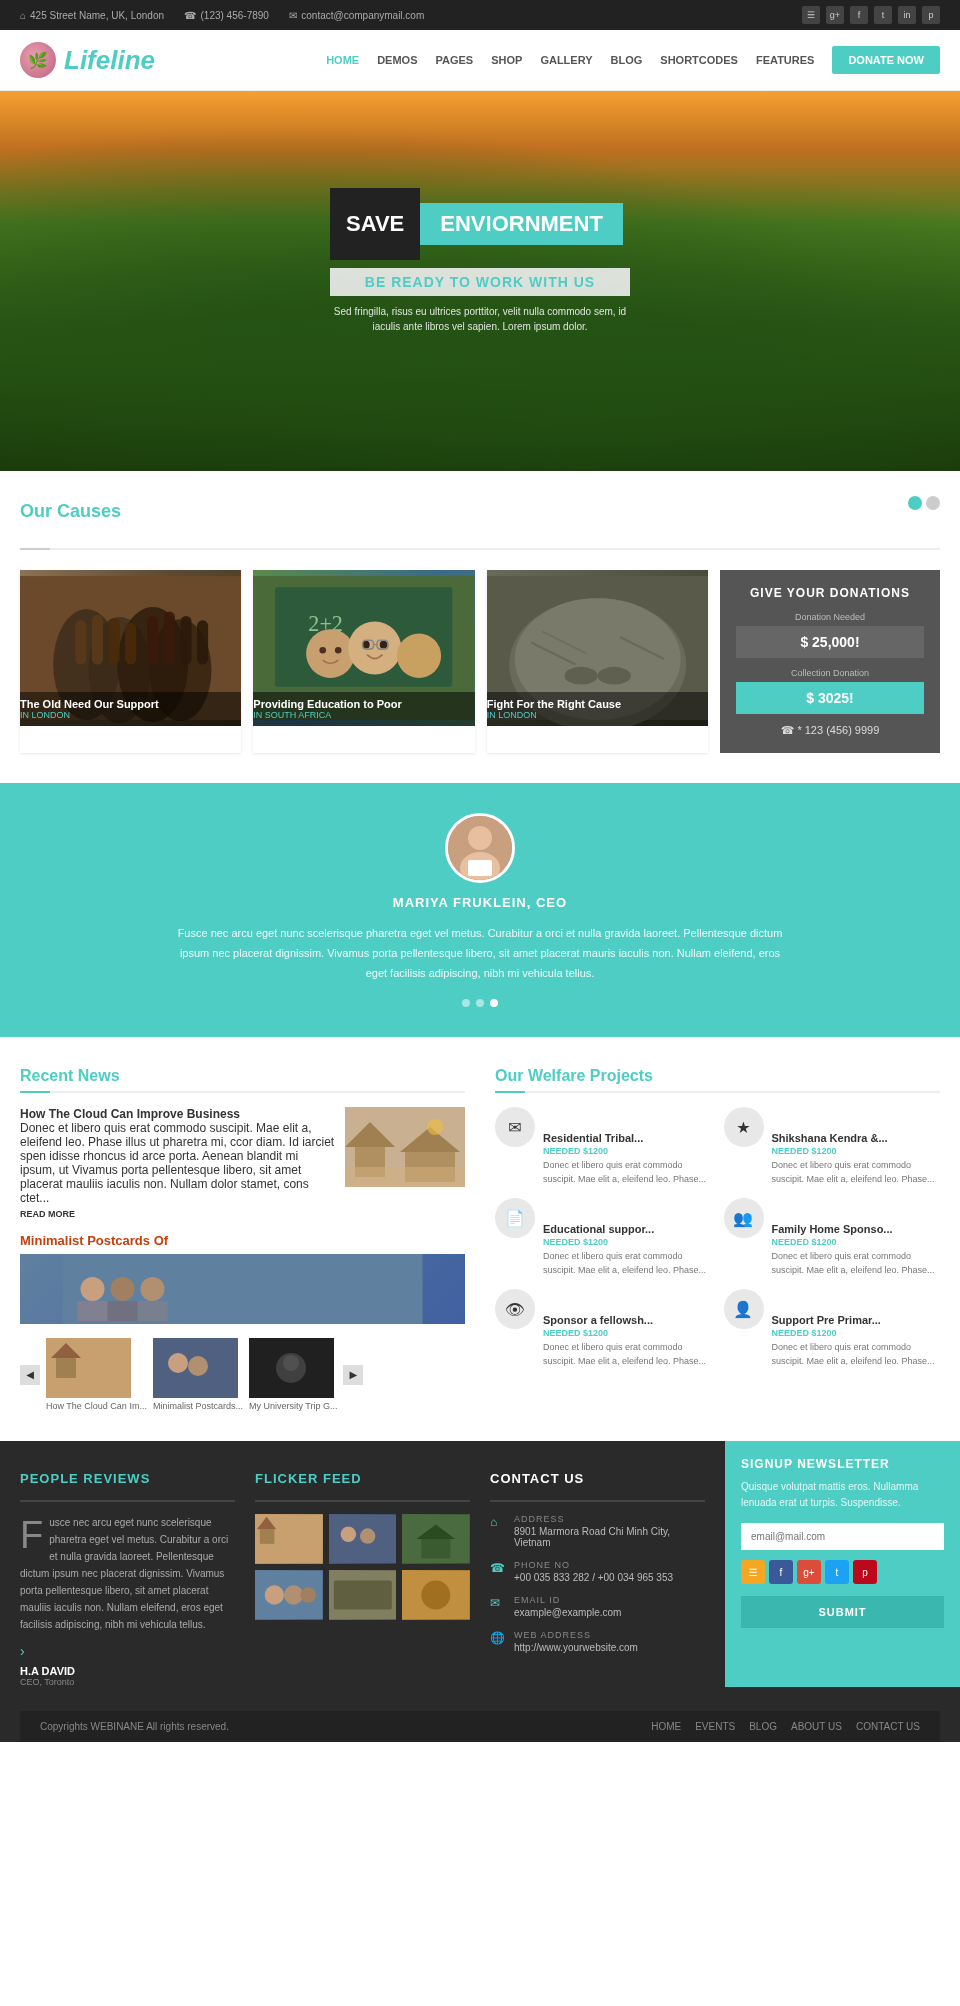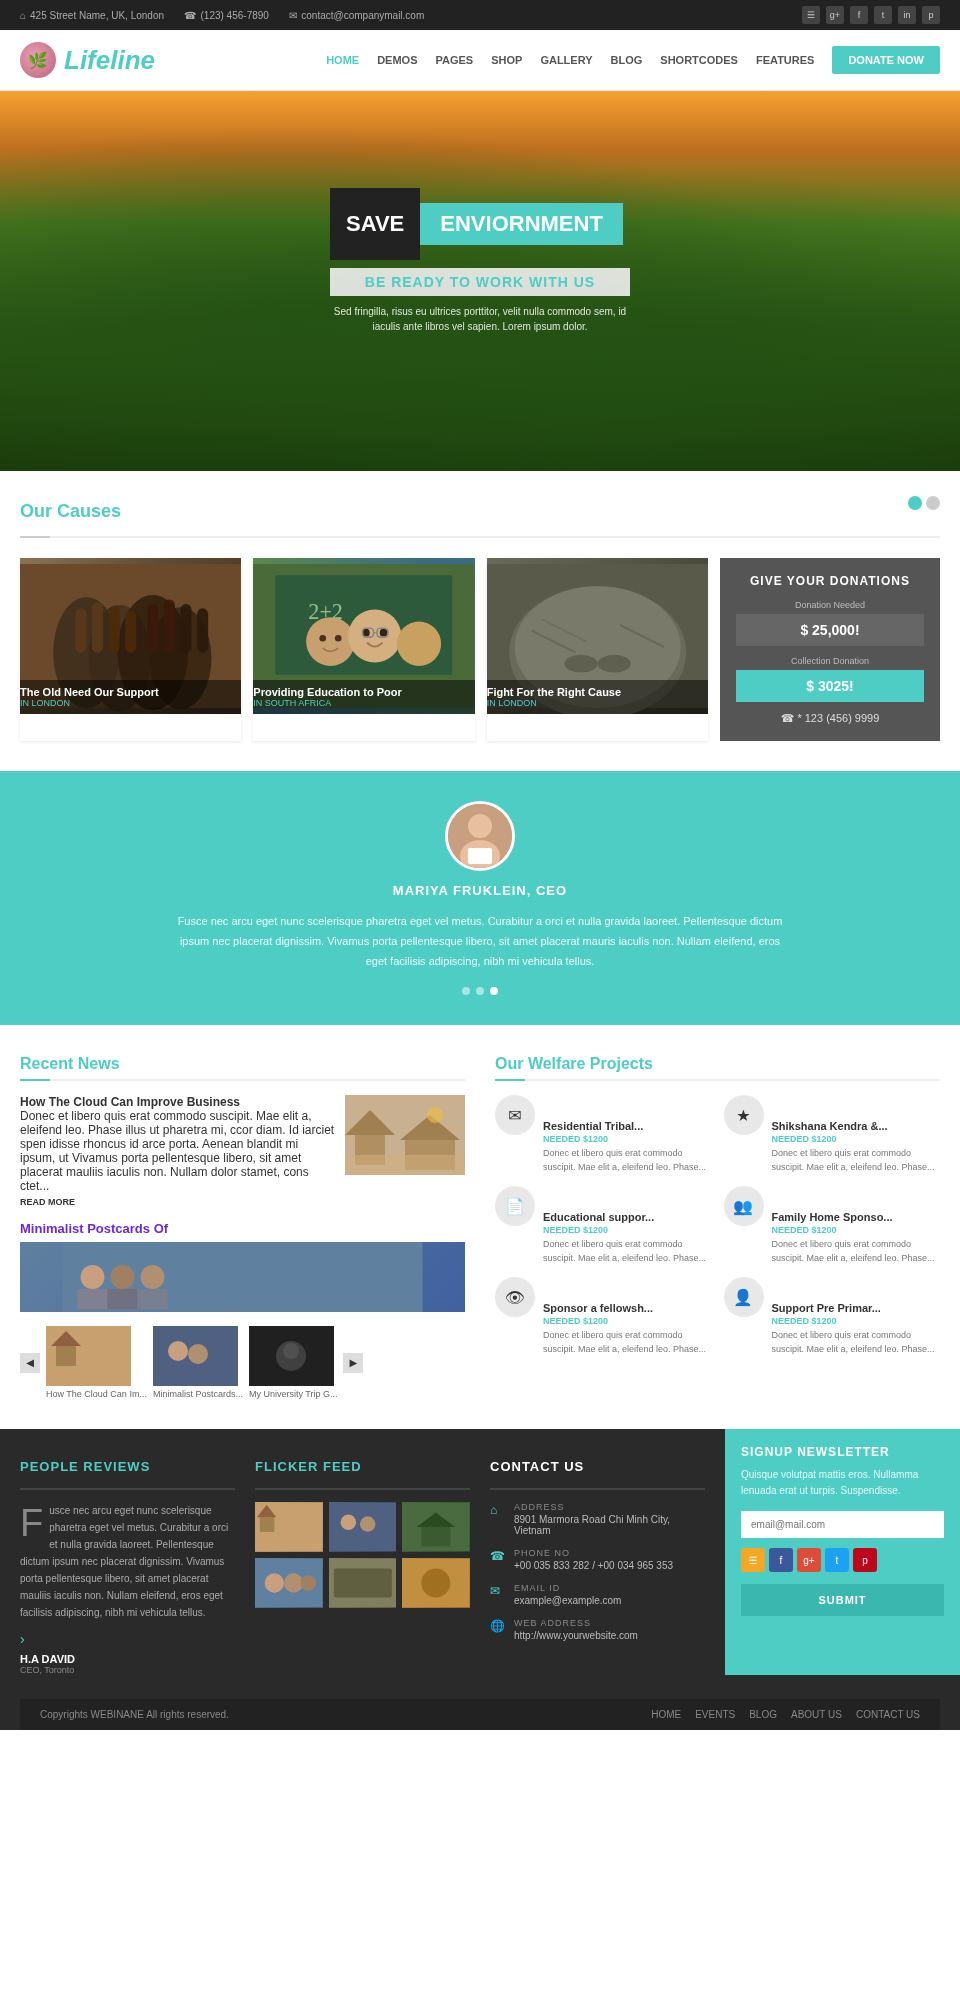--- a/index.html
+++ b/index.html
@@ -291,21 +291,21 @@
     .welfare-section { flex: 1; }
 
     .news-title, .welfare-title {
       font-size: 16px;
       color: #333;
       margin-bottom: 6px;
     }
     .news-title span, .welfare-title span { color: #4ecdc4; }
 
     .news-article { margin-bottom: 14px; }
-    .news-article h4 { font-size: 13px; color: #6d28d9; margin-bottom: 6px; }
+    .news-article h4 { font-size: 13px; color: #c2410c; margin-bottom: 6px; }
     .read-more { font-size: 9px; color: #333; font-weight: bold; text-transform: uppercase; display: block; margin-top: 4px; }
 
     .news-with-img {
       display: flex;
       gap: 10px;
       margin-bottom: 14px;
     }
     .news-img {
       width: 120px; height: 80px;
       background: #c8a878;
@@ -524,21 +524,21 @@
     </div>
     <div class="hero-subtitle">
       <span>BE READY TO WORK</span>
       <span style="color:#4ecdc4;">WITH US</span>
     </div>
     <p class="hero-desc">Sed fringilla, risus eu ultrices porttitor, velit nulla commodo sem, id iaculis ante libros vel sapien. Lorem ipsum dolor.</p>
   </div>
 </div>
 
 <div class="causes-section">
-  <div style="display:flex; justify-content:space-between; align-items:center; margin-bottom:8px;">
+  <div style="display:flex; justify-content:space-between; align-items:center; margin-bottom:20px;">
     <h2 class="section-title">
       <span style="color:#4ecdc4;">Our</span><span> Causes</span>
     </h2>
     <div class="causes-nav">
       <span class="active"></span>
       <span></span>
     </div>
   </div>
   <div class="section-divider">
     <div style="width:30px;height:2px;background:#4ecdc4;"></div>

